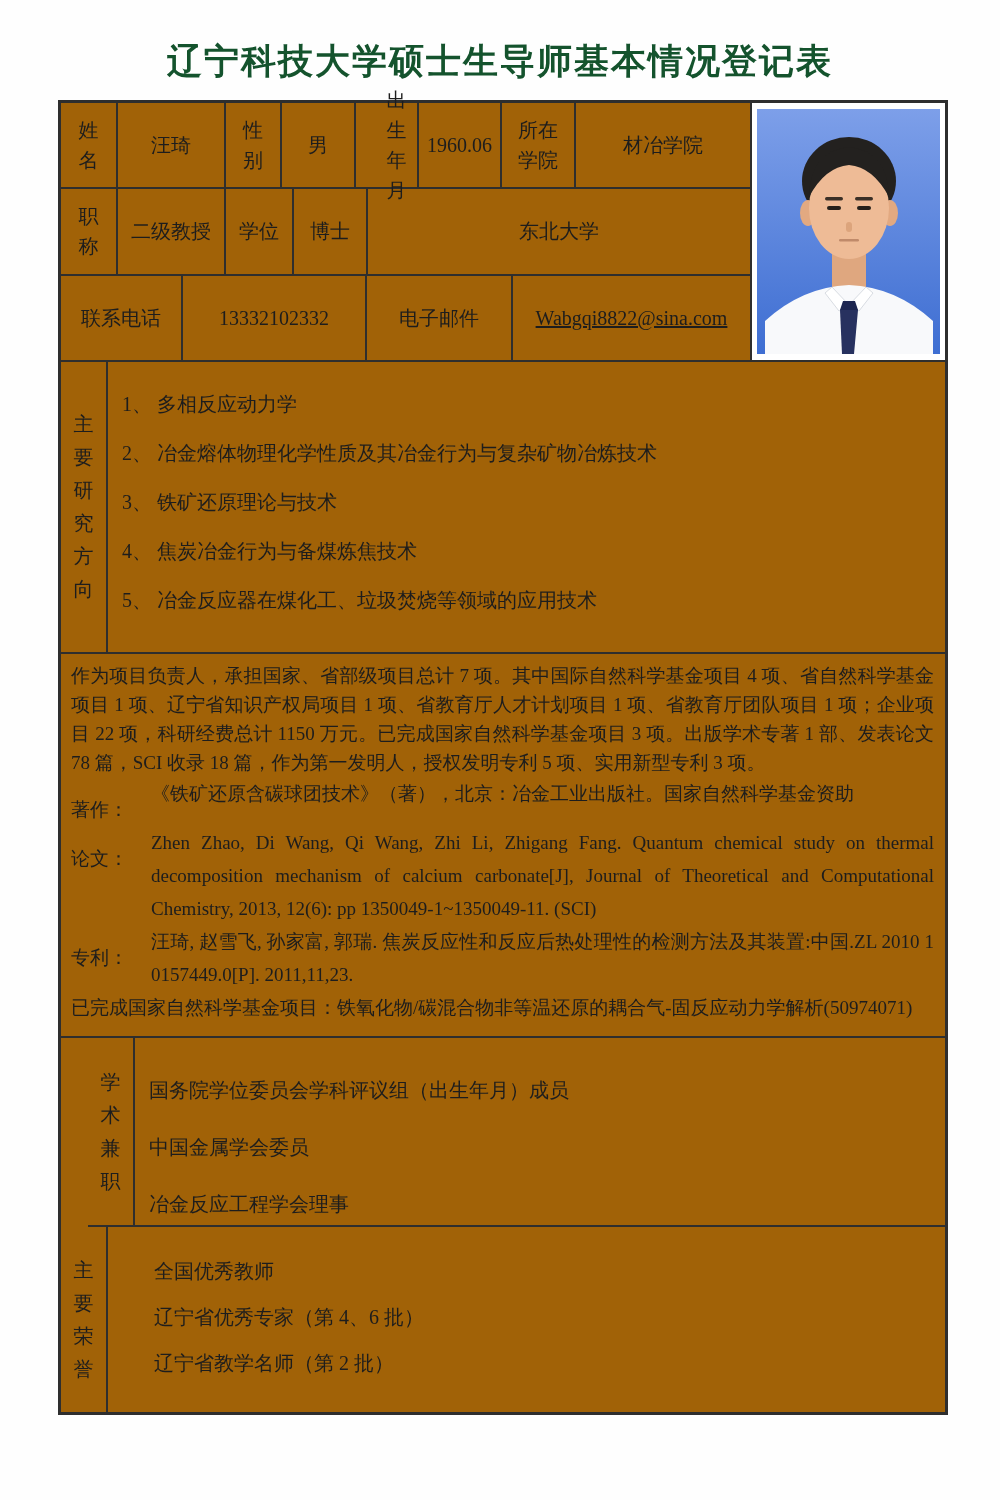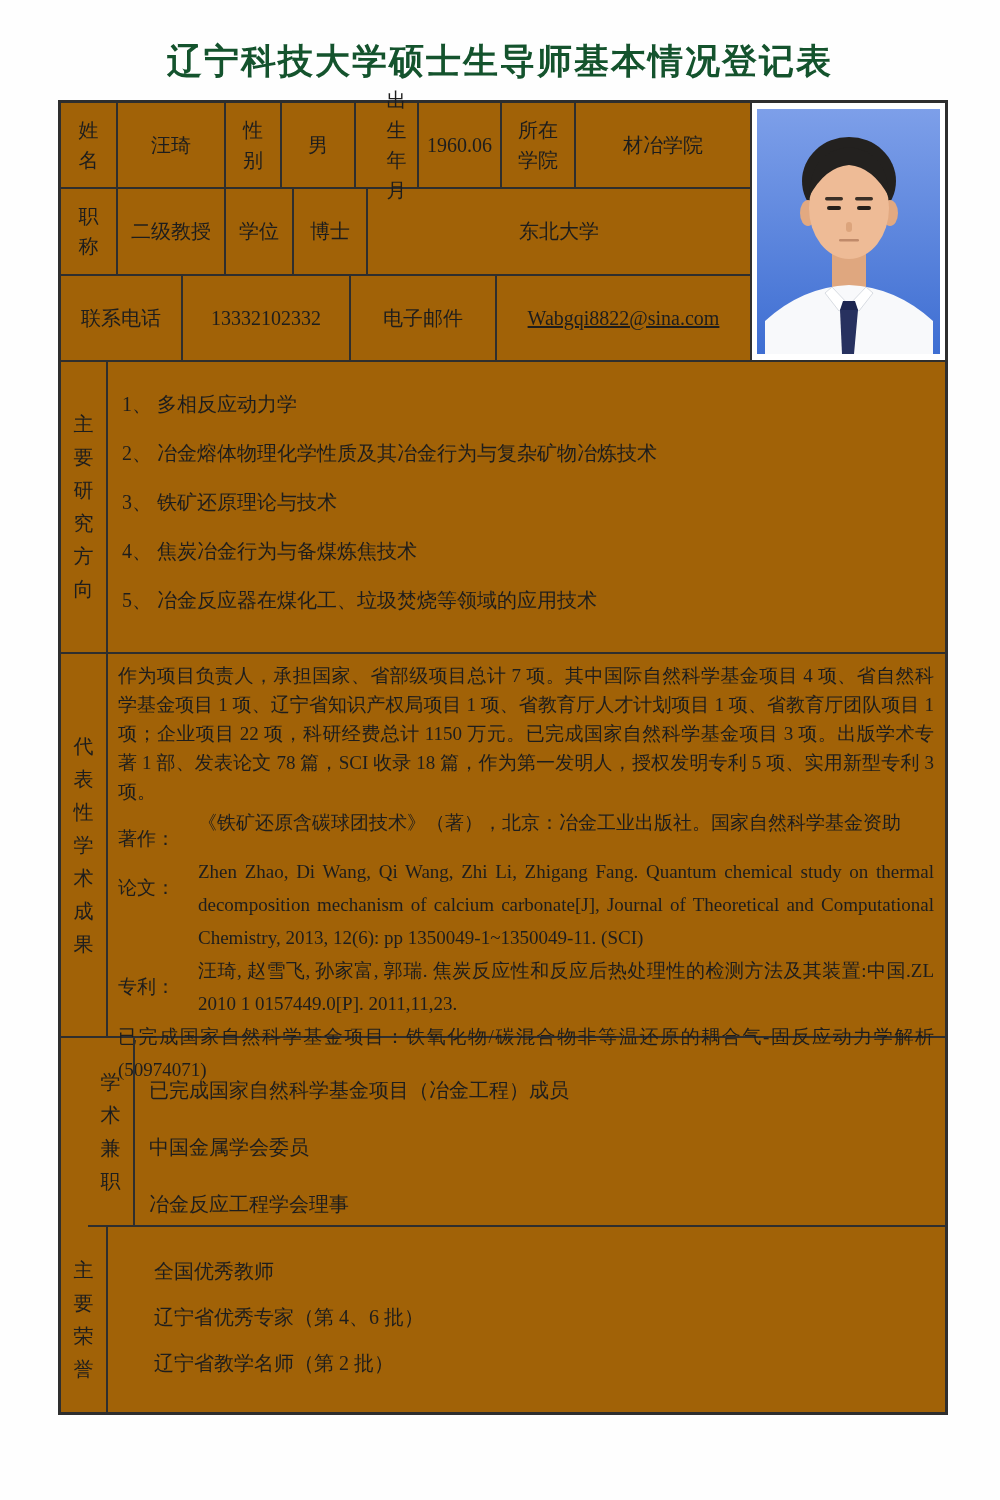--- a/index.html
+++ b/index.html
@@ -92,21 +92,21 @@
         <div class="irow bb">
           <div class="cell" style="width:57px;flex:none;">职称</div>
           <div class="cell" style="width:108px;flex:none;">二级教授</div>
           <div class="cell" style="width:68px;flex:none;">学位</div>
           <div class="cell" style="width:74px;flex:none;">博士</div>
           <div class="cell grow">东北大学</div>
         </div>
 
         <div class="irow">
           <div class="cell" style="width:122px;flex:none;">联系电话</div>
-          <div class="cell" style="width:168px;flex:none;">13332102332</div>
+          <div class="cell" style="width:184px;flex:none;">13332102332</div>
           <div class="cell" style="width:146px;flex:none;">电子邮件</div>
           <div class="cell grow email-link">Wabgqi8822@sina.com</div>
         </div>
 
       </div>
 
       <div class="photo-cell">
         <svg width="183" height="245" viewBox="0 0 183 245" xmlns="http://www.w3.org/2000/svg">
           <defs>
             <linearGradient id="pbg" x1="0" y1="0" x2="0" y2="1">
@@ -154,23 +154,20 @@
       <div class="scontent">
         <div class="rline">1、 多相反应动力学</div>
         <div class="rline">2、 冶金熔体物理化学性质及其冶金行为与复杂矿物冶炼技术</div>
         <div class="rline">3、 铁矿还原理论与技术</div>
         <div class="rline">4、 焦炭冶金行为与备煤炼焦技术</div>
         <div class="rline">5、 冶金反应器在煤化工、垃圾焚烧等领域的应用技术</div>
       </div>
     </div>
 
     <div class="section s-ach">
-      <div class="vcell">
-        <div class="vlabel">代表性学术成果</div>
-      </div>
       <div class="scontent">
         <div class="summary">作为项目负责人，承担国家、省部级项目总计 7 项。其中国际自然科学基金项目 4 项、省自然科学基金项目 1 项、辽宁省知识产权局项目 1 项、省教育厅人才计划项目 1 项、省教育厅团队项目 1 项；企业项目 22 项，科研经费总计 1150 万元。已完成国家自然科学基金项目 3 项。出版学术专著 1 部、发表论文 78 篇，SCI 收录 18 篇，作为第一发明人，授权发明专利 5 项、实用新型专利 3 项。</div>
         <div class="entry">
           <div class="entry-label">著作：</div>
           <div class="entry-body">《铁矿还原含碳球团技术》（著），北京：冶金工业出版社。国家自然科学基金资助</div>
         </div>
         <div class="entry">
           <div class="entry-label">论文：</div>
           <div class="entry-body">Zhen Zhao, Di Wang, Qi Wang, Zhi Li, Zhigang Fang. Quantum chemical study on thermal decomposition mechanism of calcium carbonate[J], Journal of Theoretical and Computational Chemistry, 2013, 12(6): pp 1350049-1~1350049-11. (SCI)</div>
         </div>
@@ -180,21 +177,21 @@
         </div>
         <div class="completed">已完成国家自然科学基金项目：铁氧化物/碳混合物非等温还原的耦合气-固反应动力学解析(50974071)</div>
       </div>
     </div>
 
     <div class="section s-pos">
       <div class="vcell">
         <div class="vlabel">学术兼职</div>
       </div>
       <div class="scontent">
-        <div class="pline">已完成国家自然科学基金项目（冶金工程）成员</div>
+        <div class="pline">国务院学位委员会学科评议组（出生年月）成员</div>
         <div class="pline">中国金属学会委员</div>
         <div class="pline">冶金反应工程学会理事</div>
       </div>
     </div>
 
     <div class="section s-hon last">
       <div class="vcell">
         <div class="vlabel">主要荣誉</div>
       </div>
       <div class="scontent">

